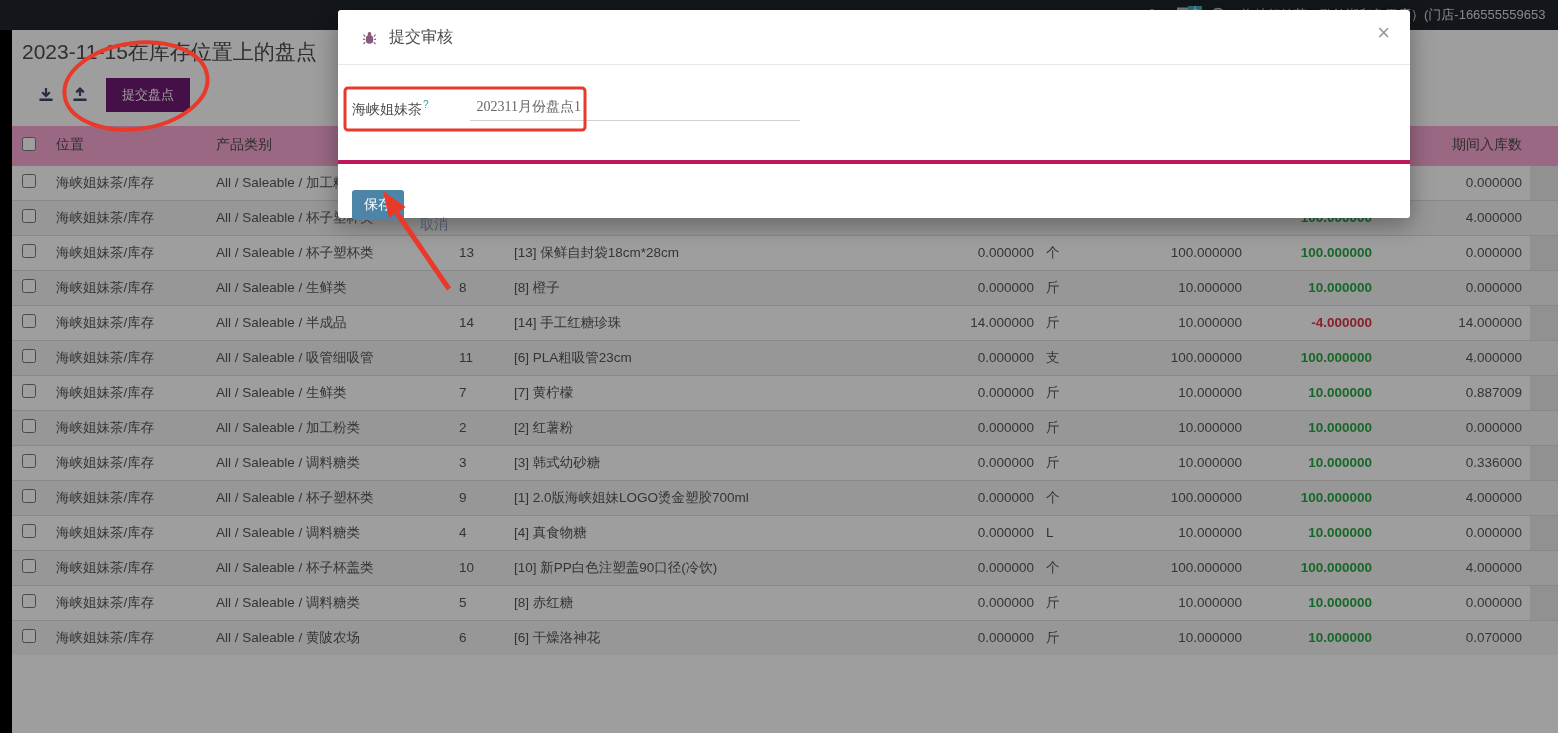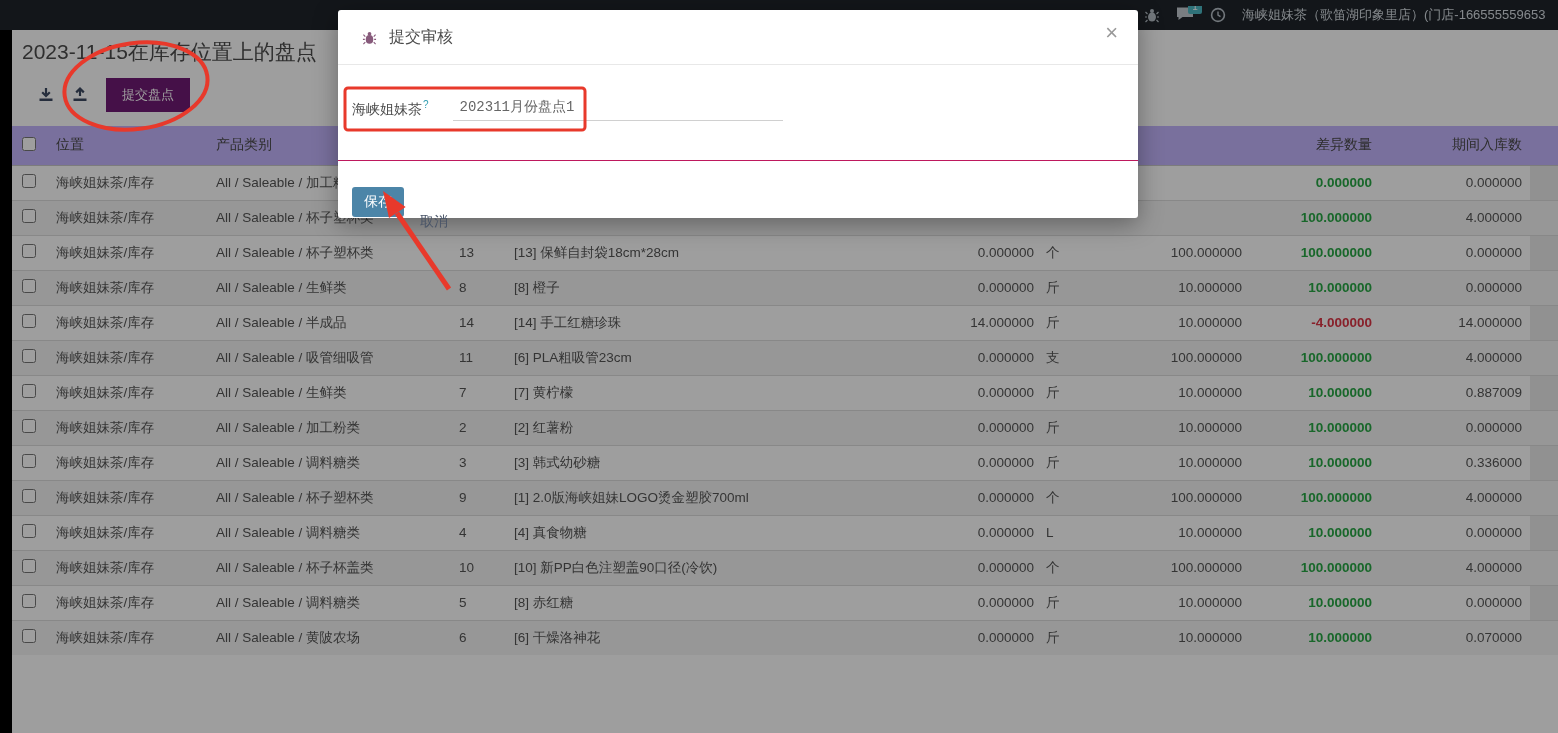--- a/index.html
+++ b/index.html
@@ -35,63 +35,63 @@
   .page-title { margin:8px 0 0 10px; font-size:21px; font-weight:400; color:#4c4c4c; }
   .toolbar { margin:12px 0 0 26px; display:flex; align-items:center; gap:18px; }
   .tool-icon { width:16px; height:16px; color:#3c4961; cursor:pointer; }
   .btn-submit {
     background:#701a75; color:#fff; border:none; font-size:13px;
     padding:8px 16px; cursor:pointer; font-family:inherit;
   }
   
   table { border-collapse:collapse; table-layout:fixed; width:1563px; margin-top:14px; }
   th {
-    height:39px; background:#c4b5fd; color:#4a4a4a; font-weight:400;
+    height:39px; background:#f9a8d4; color:#4a4a4a; font-weight:400;
     font-size:14px; text-align:left; padding:0 8px 0 10px; white-space:nowrap;
     border-bottom:1px solid #c9c9c9;
   }
   td {
     height:35px; font-size:13.5px; color:#555; padding:0 8px 0 10px;
     border-top:1px solid #dcdcdc; white-space:nowrap; overflow:hidden;
   }
   tr.even td { background:#f4f4f4; }
   .num-r { text-align:right; }
   .col-unit { padding-left:4px; }
   .cell-diff { text-align:right; color:#28a745; font-weight:700; }
   .cell-diff.neg { color:#dc3545; }
   col.c-extra { background:rgba(0,0,0,0.08); }
   input[type=checkbox] { width:14px; height:14px; accent-color:#7b7b7b; }
   
   .backdrop { position:absolute; inset:0; background:rgba(0,0,0,0.38); z-index:5; }
   
   .modal {
-    position:absolute; left:338px; top:10px; width:800px; height:208px;
+    position:absolute; left:338px; top:10px; width:1072px; height:208px;
     background:#fff; z-index:20; border-radius:3px;
     box-shadow:0 6px 24px rgba(0,0,0,0.35);
   }
   .modal-header {
     height:55px; display:flex; align-items:center; gap:12px;
     padding:0 24px; border-bottom:1px solid #e8e8e8;
   }
   .modal-title { font-size:16px; color:#4c4c4c; }
   .bug-icon { width:15px; height:15px; color:#875a7b; }
   .modal-close {
     position:absolute; right:20px; top:12px; font-size:22px; color:#999;
     background:none; border:none; cursor:pointer; line-height:1; font-family:inherit;
   }
   .modal-body { padding:32px 24px 0 14px; display:flex; align-items:center; }
   .field-label { font-size:14px; color:#4c4c4c; }
   .field-help { font-size:10px; color:#2e9db0; vertical-align:super; margin-left:1px; }
   .field-input {
-    margin-left:24px; width:330px; border:none; outline:none; background:transparent;
+    margin-left:41px; width:330px; border:none; outline:none; background:transparent;
     border-bottom:1px solid #d0d0d0; font-size:14px; color:#666;
-    padding:2px 0 5px 7px; font-family:Liberation Mono, monospace;
+    padding:2px 0 5px 7px; font-family:Liberation Serif, serif;
   }
   .modal-footer {
-    position:absolute; left:0; right:0; top:150px; border-top:1px solid #be185d;
+    position:absolute; left:0; right:0; top:150px; border-top:4px solid #be185d;
     padding:12px 0 0 14px; display:flex; align-items:center; gap:16px;
   }
   .btn-save {
     background:#4c85a8; color:#fff; border:none; border-radius:3px;
     font-size:14px; padding:6px 12px; cursor:pointer; font-family:inherit;
   }
   .btn-cancel {
     background:none; border:none; font-size:14px; color:#4a5568;
     cursor:pointer; font-family:inherit;margin-top:40px;
   }

